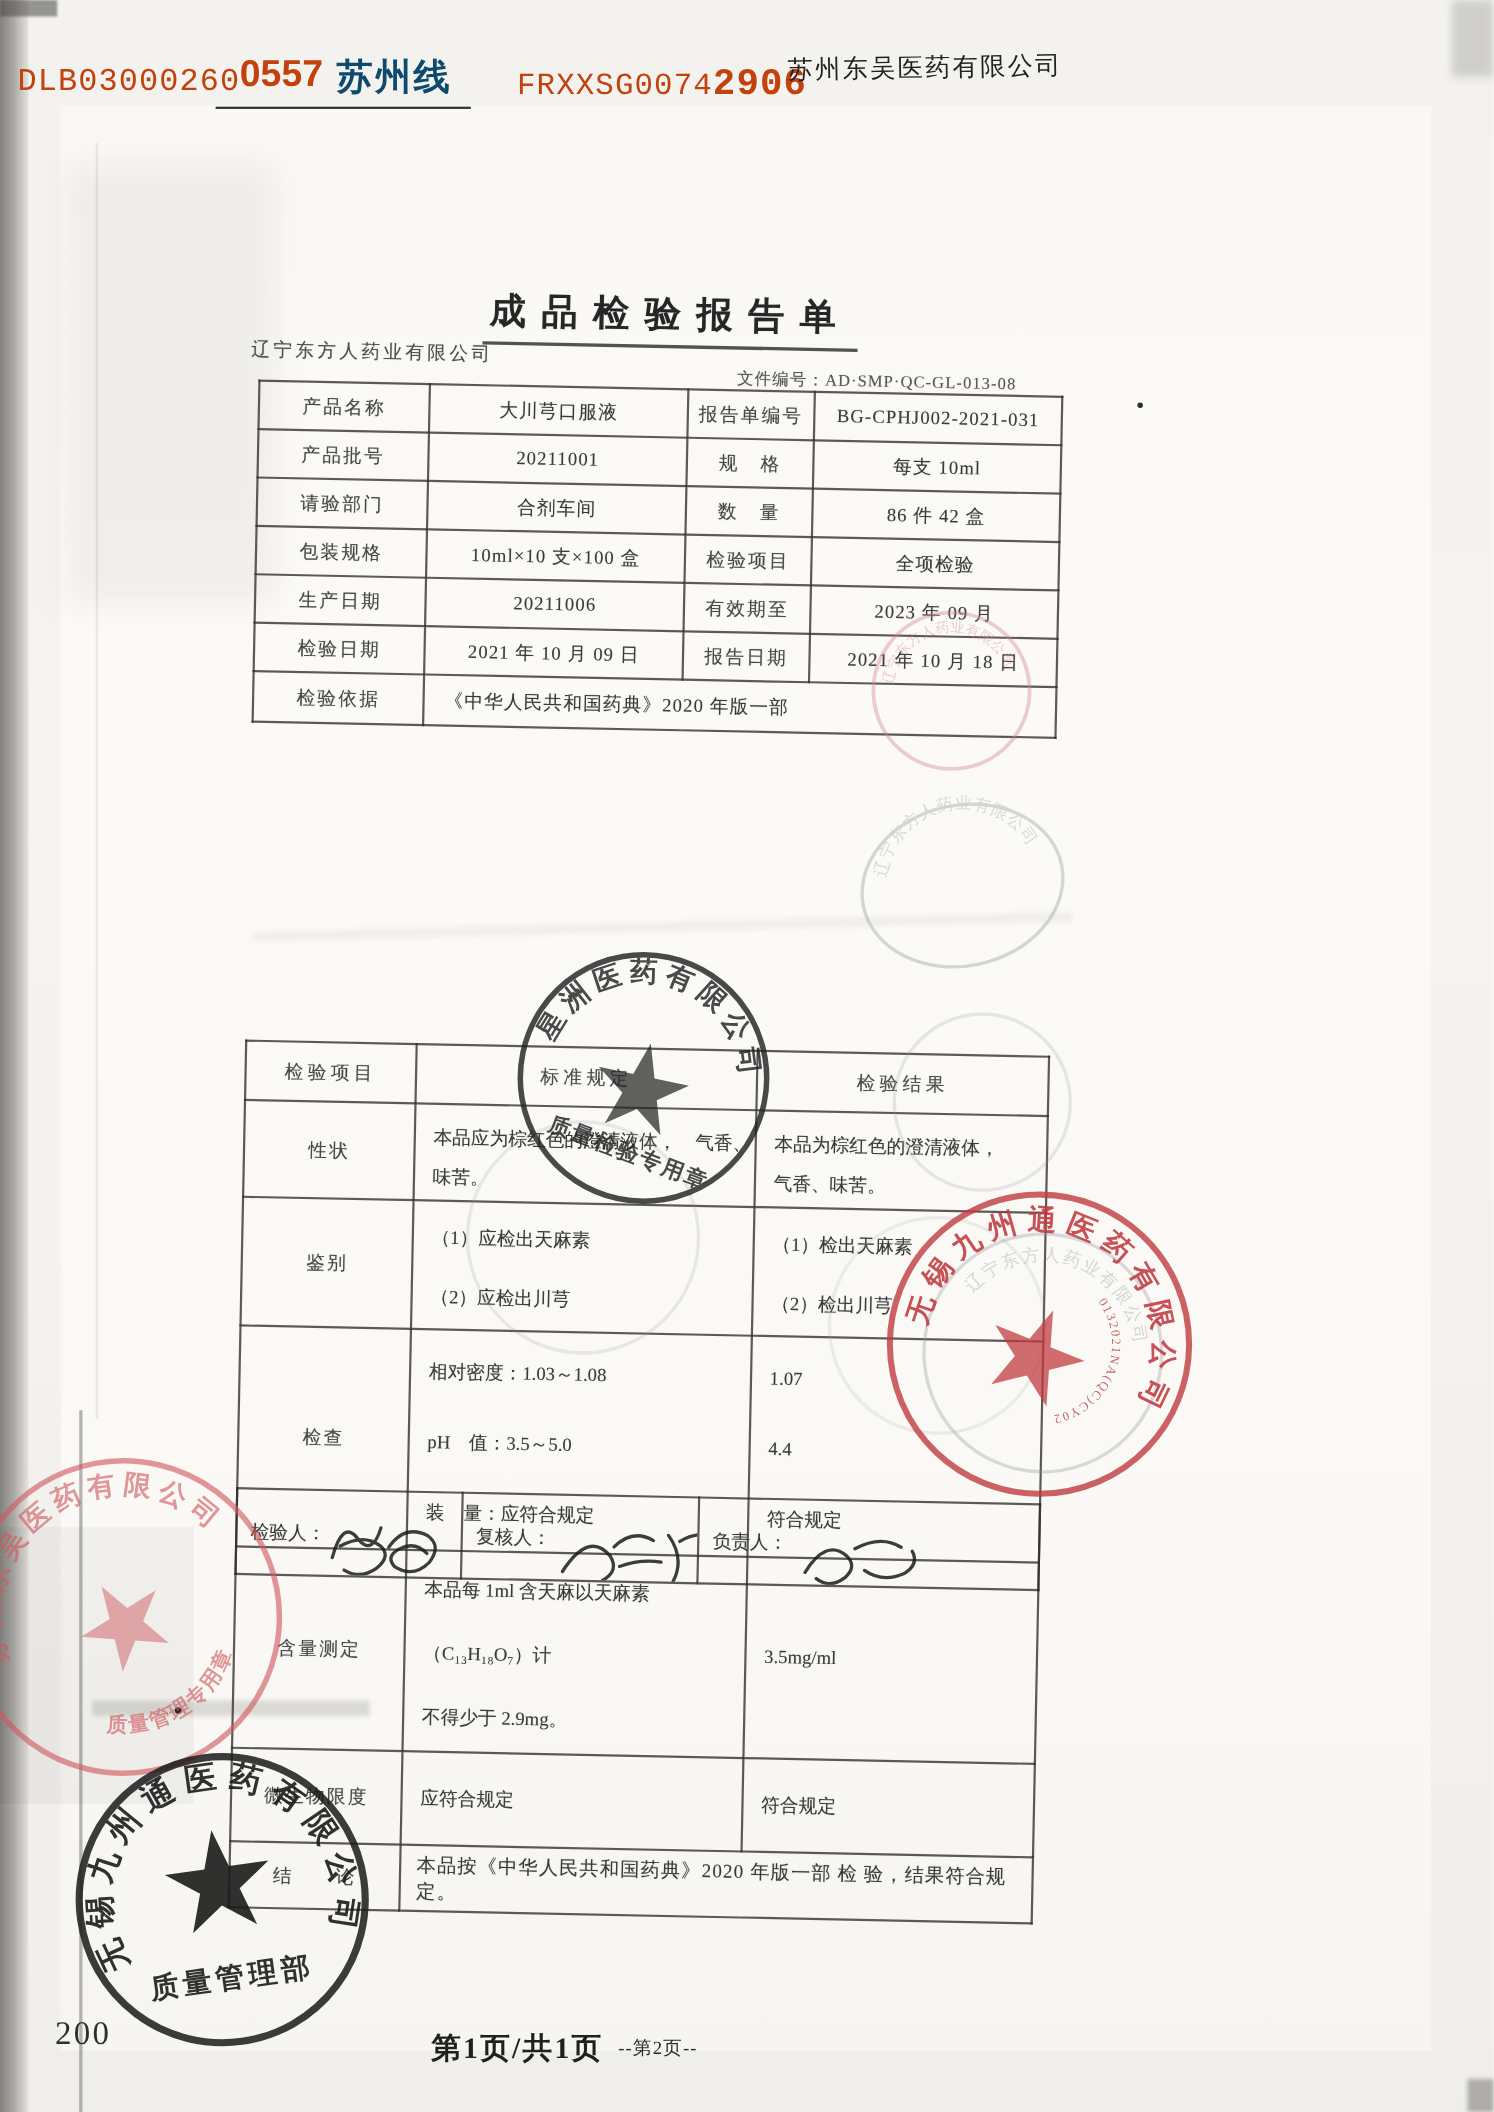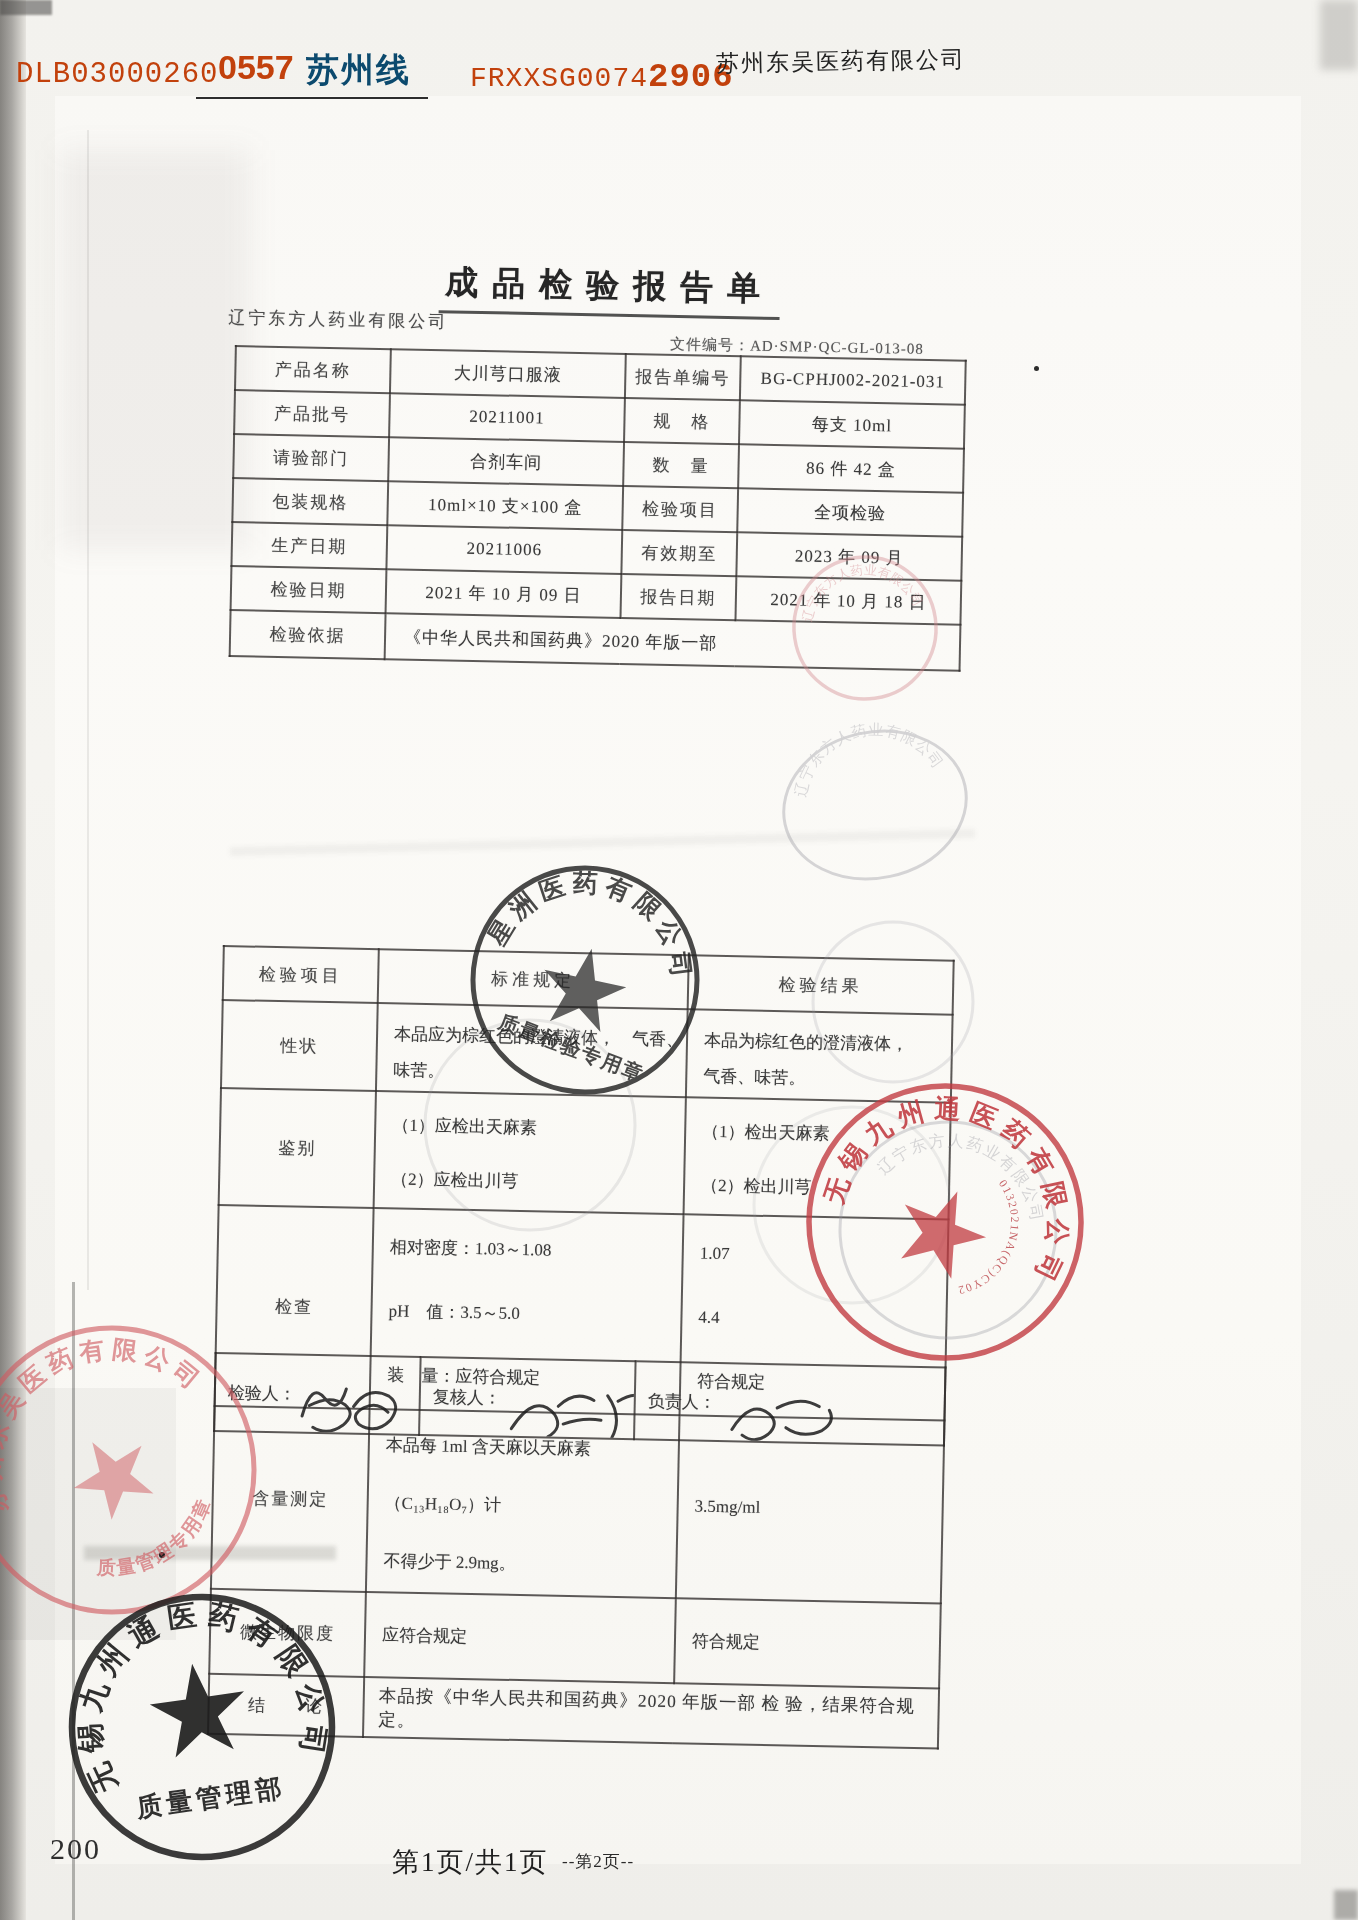--- a/index.html
+++ b/index.html
@@ -65,21 +65,21 @@
   .row-concl .concl-val{text-align:left;padding-left:14px;letter-spacing:1px;font-size:17.5px;}
   .row-sign{height:78px;}
   .sign-cell{vertical-align:middle;text-align:left;padding-left:12px;position:relative;}
   .sign-cell svg{position:absolute;top:16px;}
   .sig1{left:76px;} .sig2{left:84px;} .sig3{left:86px;}
   
   svg text{font-family:"Liberation Serif", serif;}
   .stamp{position:absolute;pointer-events:none;}
   
   .sheet-no{left:50px;top:1832px;font-size:30px;color:#2e2e2e;letter-spacing:2px;}
-  .footer-page{left:392px;top:1844px;font-size:27px;color:#1f1f1f;letter-spacing:2px;}
+  .footer-page{left:392px;top:1844px;font-size:27px;color:#1f1f1f;letter-spacing:2px;font-weight:bold;}
   .footer-next{left:562px;top:1850px;font-size:17px;color:#2a2a2a;letter-spacing:1px;}
 </style>
 </head>
 <body>
 
 <div class="abs paper"></div>
 <div class="abs edge-strip"></div>
 <div class="abs corner-nick"></div>
 <div class="abs tr-smudge"></div>
 <div class="abs br-smudge"></div>

